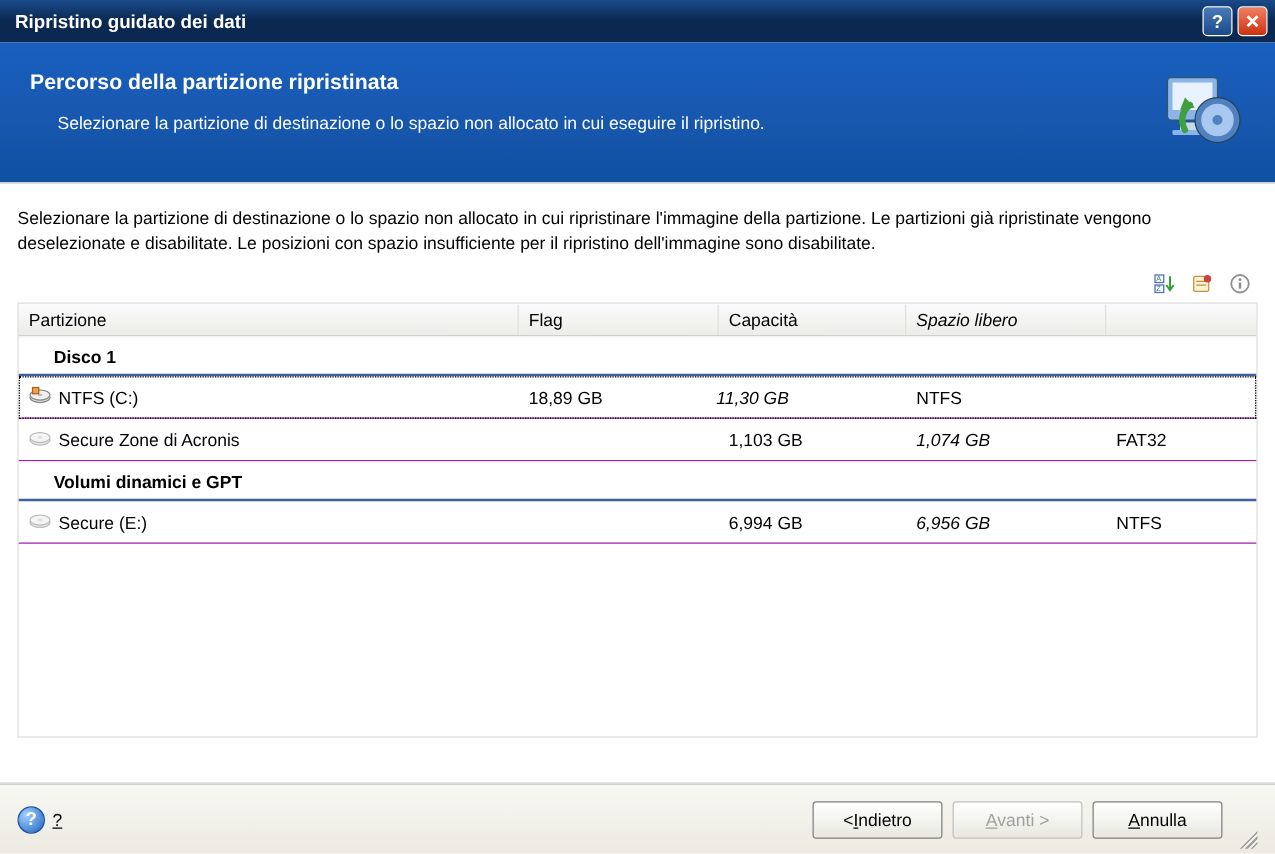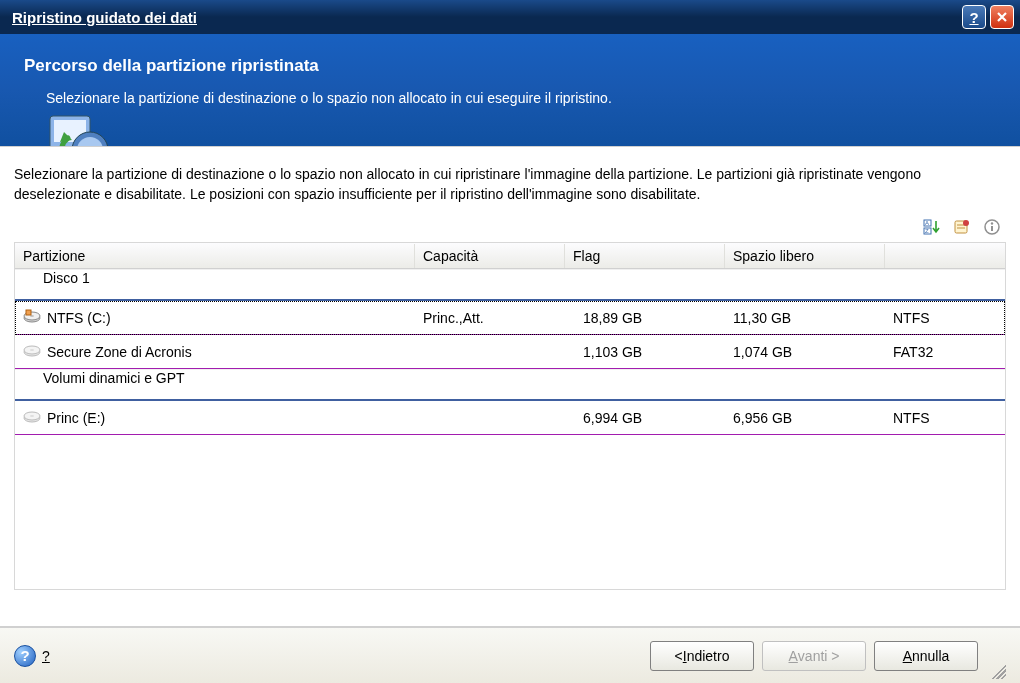--- a/index.html
+++ b/index.html
@@ -8,21 +8,20 @@
   
   .titlebar {
     height: 34px;
     background: linear-gradient(to bottom, #1a4a8a 0%, #0a2850 50%, #0a2850 100%);
     display: flex;
     align-items: center;
     padding: 0 6px 0 12px;
     color: #fff;
     font-weight: bold;
     font-size: 15px;
-    text-decoration: underline;
   }
   .titlebar-title { flex: 1; }
   .titlebar-buttons { display: flex; gap: 4px; }
   .titlebar-btn {
     width: 24px; height: 24px;
     display: flex; align-items: center; justify-content: center;
     font-weight: bold; font-size: 15px;
     border: 1px solid #fff;
     border-radius: 4px;
   }
@@ -31,21 +30,20 @@
 
   
   .banner {
     height: 112px;
     background: linear-gradient(to bottom, #1860c0 0%, #1858b0 50%, #1050a0 100%);
     color: #fff;
     padding: 18px 24px;
     position: relative;
     display: flex;
     align-items: flex-start;
-    flex-direction: column;
   }
   .banner-text { flex: 1; padding-top: 4px; }
   .banner-title { font-size: 17px; font-weight: bold; margin-bottom: 14px; }
   .banner-subtitle { font-size: 14px; padding-left: 22px; }
   .banner-icon {
     width: 68px; height: 68px;
     margin-left: 20px;
     margin-top: 2px;
   }
 
@@ -86,28 +84,28 @@
     align-items: center;
   }
   .th {
     padding: 4px 8px;
     border-right: 1px solid #e0e0dc;
     color: #000;
   }
   .col-part { width: 400px; }
   .col-flag { width: 160px; }
   .col-cap  { width: 150px; }
-  .col-free { width: 160px; }
+  .col-free { width: 160px; font-style: italic; }
   .col-tipo { flex: 1; }
 
   .table-body { background: #fff; height: 320px; }
   .group-row {
     height: 32px;
-    display: flex; 
-    font-weight: normal;
+    display: flex; align-items: center;
+    font-weight: bold;
     padding-left: 28px;
     border-bottom: 2px solid #4060a0;
     border-top: 1px solid #f0f0f0;
   }
   .data-row {
     height: 34px;
     display: flex; align-items: center;
     border-bottom: 1px solid #a21caf;
   }
   .data-row.selected {
@@ -220,43 +218,42 @@
         <circle cx="9" cy="9" r="7" fill="none" stroke="#909090" stroke-width="1.5"></circle>
         <circle cx="9" cy="5.5" r="1.2" fill="#909090"></circle>
         <rect x="8" y="8" width="2" height="5" fill="#909090"></rect>
       </svg>
     </div>
   </div>
 
   <div class="table">
     <div class="table-header">
       <div class="th col-part">Partizione</div>
+      <div class="th col-flag">Flag</div>
       <div class="th col-cap">Capacità</div>
-      <div class="th col-flag">Flag</div>
       <div class="th col-free">Spazio libero</div>
     </div>
     <div class="table-body">
 
       <div class="group-row">
         <span>Disco 1</span>
       </div>
 
       <div class="data-row selected">
         <div class="td col-part">
           <span class="icon-cell disk-icon">
             <svg viewBox="0 0 18 14">
                 <ellipse cx="9" cy="9" rx="8" ry="4" fill="#d8d8d8" stroke="#888"></ellipse>
                 <ellipse cx="9" cy="7" rx="8" ry="4" fill="#f0f0f0" stroke="#888"></ellipse>
                 <ellipse cx="9" cy="7" rx="2" ry="1" fill="#c0c0c0"></ellipse>
                 <rect x="3" y="1" width="5" height="5" fill="#f0a050" stroke="#b06010"></rect>
               </svg>
           </span>
           <span class="part-name">NTFS (C:)</span>
         </div>
-        <div class="td col-flag">Princ.,Att.</div>
         <div class="td col-cap">18,89 GB</div>
         <div class="td col-free">11,30 GB</div>
         <div class="td col-tipo">NTFS</div>
       </div>
 
       <div class="data-row disabled">
         <div class="td col-part">
           <span class="icon-cell disk-icon-disabled">
             <svg viewBox="0 0 18 14">
                 <ellipse cx="9" cy="9" rx="8" ry="4" fill="#e8e8e8" stroke="#bbb"></ellipse>
@@ -278,21 +275,21 @@
 
       <div class="data-row disabled">
         <div class="td col-part">
           <span class="icon-cell disk-icon-disabled">
             <svg viewBox="0 0 18 14">
                 <ellipse cx="9" cy="9" rx="8" ry="4" fill="#e8e8e8" stroke="#bbb"></ellipse>
                 <ellipse cx="9" cy="7" rx="8" ry="4" fill="#f4f4f4" stroke="#bbb"></ellipse>
                 <ellipse cx="9" cy="7" rx="2" ry="1" fill="#ddd"></ellipse>
               </svg>
           </span>
-          <span class="part-name">Princ (E:)</span>
+          <span class="part-name">Secure (E:)</span>
         </div>
         <div class="td col-flag"></div>
         <div class="td col-cap">6,994 GB</div>
         <div class="td col-free">6,956 GB</div>
         <div class="td col-tipo">NTFS</div>
       </div>
 
     </div>
   </div>
 </div>

